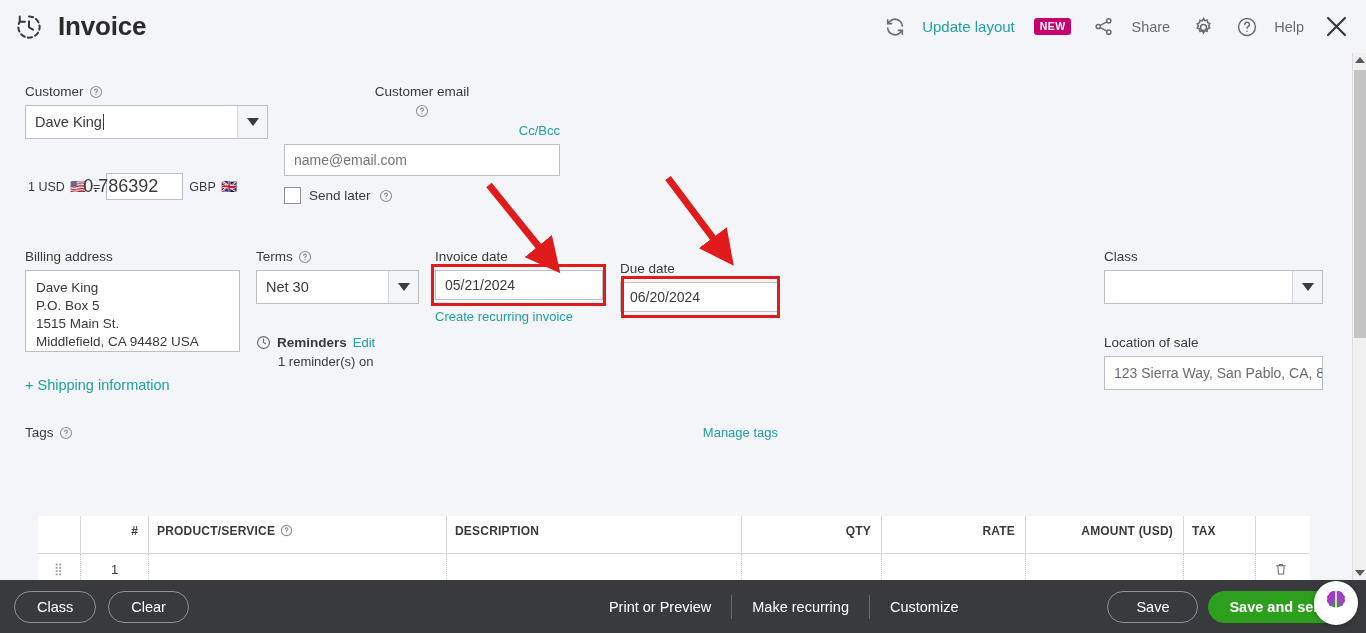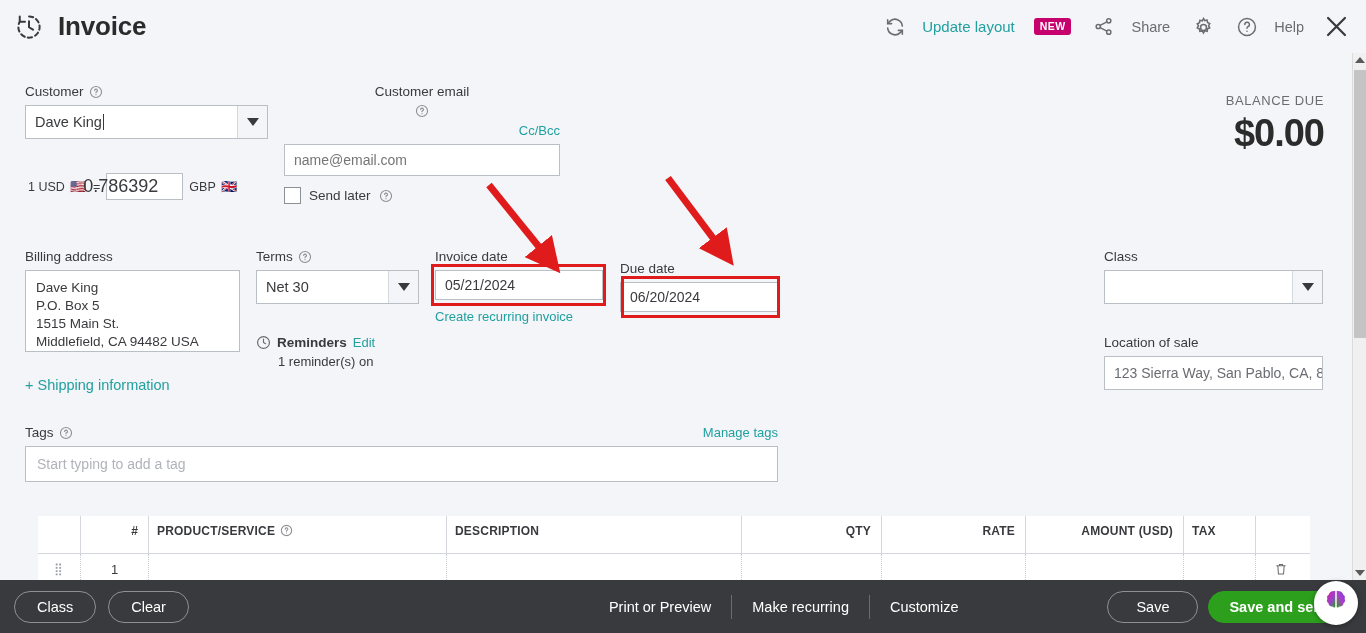--- a/index.html
+++ b/index.html
@@ -392,24 +392,20 @@
         <span class="help-icon">
           <svg viewBox="0 0 24 24" width="14" height="14" fill="none" stroke="currentColor" stroke-width="1.9">
             <circle cx="12" cy="12" r="9.5"></circle>
               <path d="M9.7 9.5a2.4 2.4 0 1 1 3 2.3c-.55.2-.75.75-.75 1.4" stroke-linecap="round"></path>
             <circle cx="12" cy="16.6" r="1" fill="currentColor" stroke="none"></circle>
           </svg>
         </span>
       </div>
     </div>
 
-    <div class="balance">
-      <div class="balance-lbl">BALANCE DUE</div>
-      <div class="balance-amt">$0.00</div>
-    </div>
 
     <div class="f-billing">
       <div class="label">Billing address</div>
       <div class="billing-box">
         <div>Dave King</div>
         <div>P.O. Box 5</div>
         <div>1515 Main St.</div>
         <div>Middlefield, CA  94482 USA</div>
       </div>
     </div>
@@ -485,21 +481,20 @@
         <span>Tags</span>
         <span class="help-icon">
           <svg viewBox="0 0 24 24" width="14" height="14" fill="none" stroke="currentColor" stroke-width="1.9">
             <circle cx="12" cy="12" r="9.5"></circle>
               <path d="M9.7 9.5a2.4 2.4 0 1 1 3 2.3c-.55.2-.75.75-.75 1.4" stroke-linecap="round"></path>
             <circle cx="12" cy="16.6" r="1" fill="currentColor" stroke="none"></circle>
           </svg>
         </span>
         <span class="tlink manage-tags">Manage tags</span>
       </div>
-      <div class="tags-input">Start typing to add a tag</div>
     </div>
 
     <div class="tbl">
       <div class="tbl-head">
         <div class="th" style="width:42px;"></div>
         <div class="th sep r" style="width:68px;">#</div>
         <div class="th sep l" style="width:298px;">
           <span>PRODUCT/SERVICE</span>
           <span class="help-icon">
             <svg viewBox="0 0 24 24" width="13" height="13" fill="none" stroke="currentColor" stroke-width="2">

